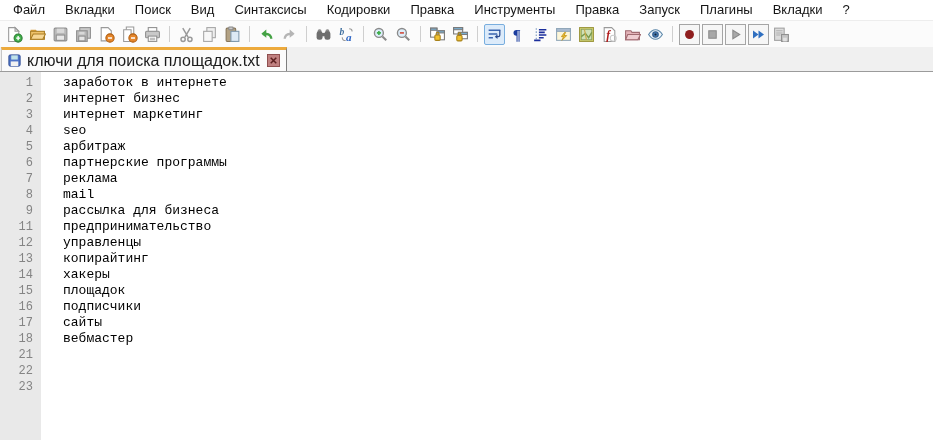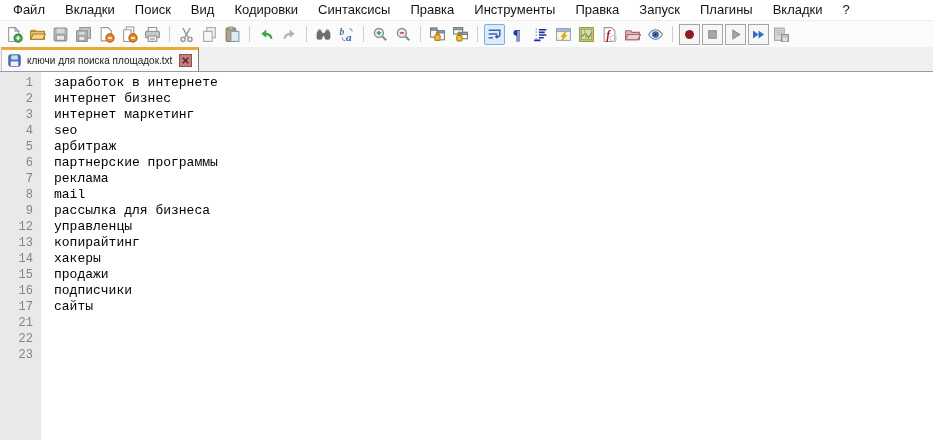--- a/index.html
+++ b/index.html
@@ -16,42 +16,42 @@
   .tb-btn { width: 21px; height: 21px; margin: 0 1px; display: flex; align-items: center; justify-content: center; border: 1px solid transparent; background: transparent; padding: 0; }
   .tb-btn.pressed { background: #dcebfa; border-color: #79aede; border-radius: 2px; }
   .tb-btn.framed { border-color: #a5a5a5; background: #f6f6f6; }
   .tb-ico, .tb-ico svg { display: block; }
   .tb-sep { width: 1px; height: 16px; background: #cfcfcf; margin: 0 5px; flex: 0 0 auto; }
 
   
   .tabbar { flex: 0 0 25px; height: 25px; background: #f0f0f0; border-bottom: 1px solid #9b9b9b; display: flex; align-items: stretch; padding-left: 1px; }
   .tab { display: flex; align-items: center; gap: 5px; padding: 0 6px 0 5px; background: #fbfbfb; border-top: 3px solid #edaa3c; border-right: 1px solid #7e7e7e; border-left: 1px solid #c6c6c6; }
   .tab-icon { display: flex; }
-  .tab-label { font-size: 10px; color: #1c1c1c; white-space: nowrap; }
+  .tab-label { font-size: 16px; color: #1c1c1c; white-space: nowrap; }
   .tab-close { display: flex; margin-left: 2px; cursor: default; }
 
   
   .editor { flex: 1 1 auto; overflow: hidden; padding-top: 3px;
     background: linear-gradient(to right, #e9e9e9 0, #e9e9e9 41px, #ffffff 41px);
     font-family: "Liberation Mono", "DejaVu Sans Mono", monospace; font-size: 13px; }
   .line { display: flex; height: 16px; line-height: 16px; }
   .line-num { flex: 0 0 41px; width: 41px; text-align: right; padding-right: 8px; color: #848484; font-size: 12px; }
-  .line-text { padding-left: 13px; color: #000; white-space: pre; }
+  .line-text { padding-left: 22px; color: #000; white-space: pre; }
 </style>
 </head>
 <body>
 
 <div class="app">
   <nav class="menubar" id="menubar">
       <div class="menu-item">Файл</div>
       <div class="menu-item">Вкладки</div>
       <div class="menu-item">Поиск</div>
       <div class="menu-item">Вид</div>
+      <div class="menu-item">Синтаксисы</div>
       <div class="menu-item">Кодировки</div>
-      <div class="menu-item">Синтаксисы</div>
       <div class="menu-item">Правка</div>
       <div class="menu-item">Инструменты</div>
       <div class="menu-item">Правка</div>
       <div class="menu-item">Запуск</div>
       <div class="menu-item">Плагины</div>
       <div class="menu-item">Вкладки</div>
       <div class="menu-item">?</div>
     </nav>
   <div class="toolbar" id="toolbar">
       <button class="tb-btn">
@@ -391,44 +391,52 @@
       </div>
       <div class="line">
         <div class="line-num">8</div>
         <div class="line-text">mail</div>
       </div>
       <div class="line">
         <div class="line-num">9</div>
         <div class="line-text">рассылка для бизнеса</div>
       </div>
       <div class="line">
+        <div class="line-num">11</div>
+        <div class="line-text">предпринимательство</div>
+      </div>
+      <div class="line">
         <div class="line-num">12</div>
         <div class="line-text">управленцы</div>
       </div>
       <div class="line">
         <div class="line-num">13</div>
         <div class="line-text">копирайтинг</div>
       </div>
       <div class="line">
         <div class="line-num">14</div>
         <div class="line-text">хакеры</div>
       </div>
       <div class="line">
         <div class="line-num">15</div>
-        <div class="line-text">продажи</div>
+        <div class="line-text">площадок</div>
       </div>
       <div class="line">
         <div class="line-num">16</div>
         <div class="line-text">подписчики</div>
       </div>
       <div class="line">
         <div class="line-num">17</div>
         <div class="line-text">сайты</div>
       </div>
       <div class="line">
+        <div class="line-num">18</div>
+        <div class="line-text">вебмастер</div>
+      </div>
+      <div class="line">
         <div class="line-num">21</div>
         <div class="line-text"></div>
       </div>
       <div class="line">
         <div class="line-num">22</div>
         <div class="line-text"></div>
       </div>
       <div class="line">
         <div class="line-num">23</div>
         <div class="line-text"></div>

